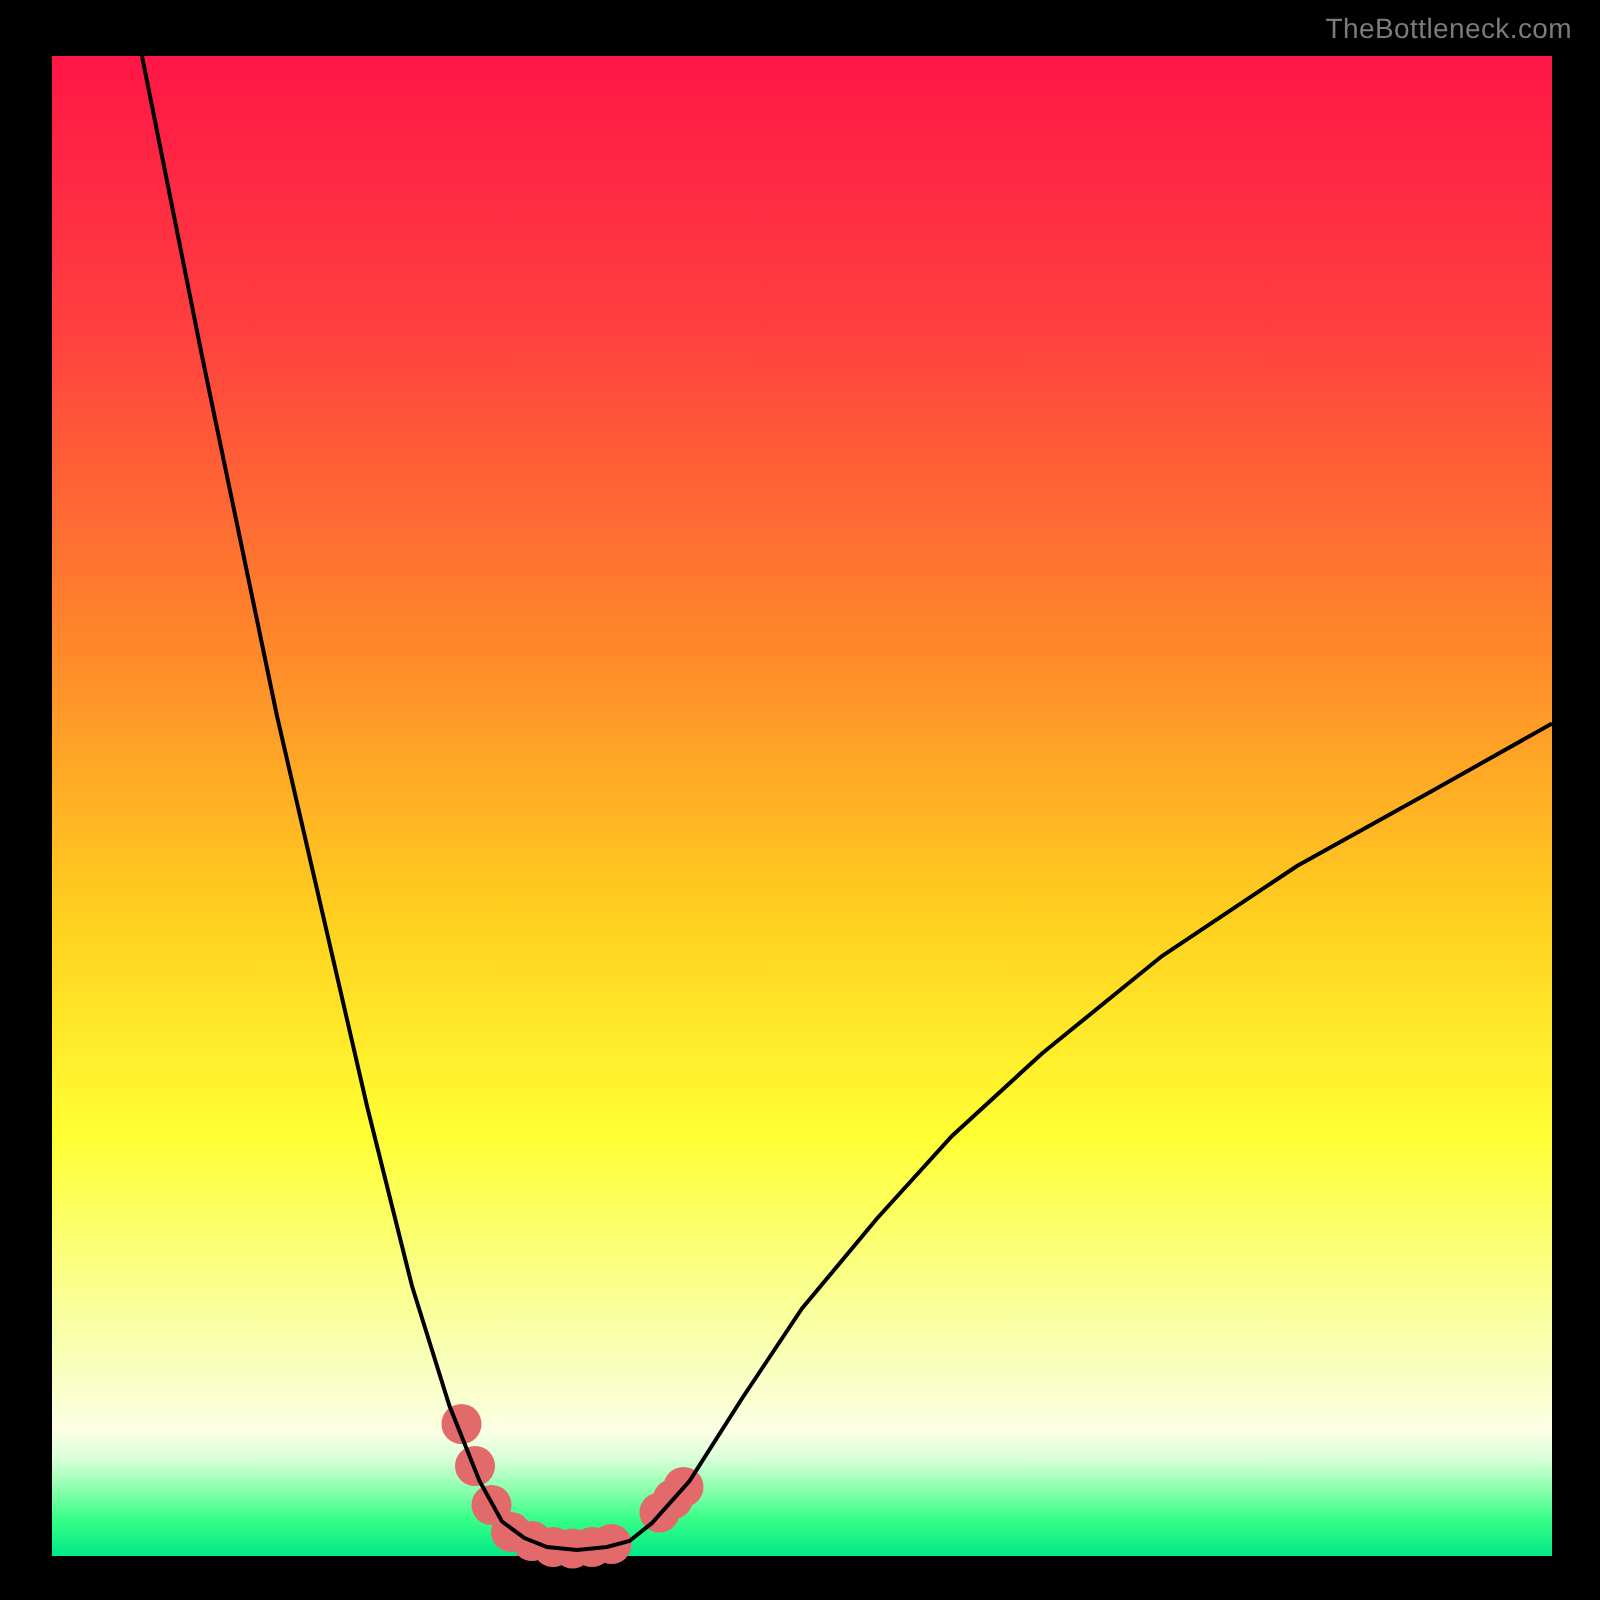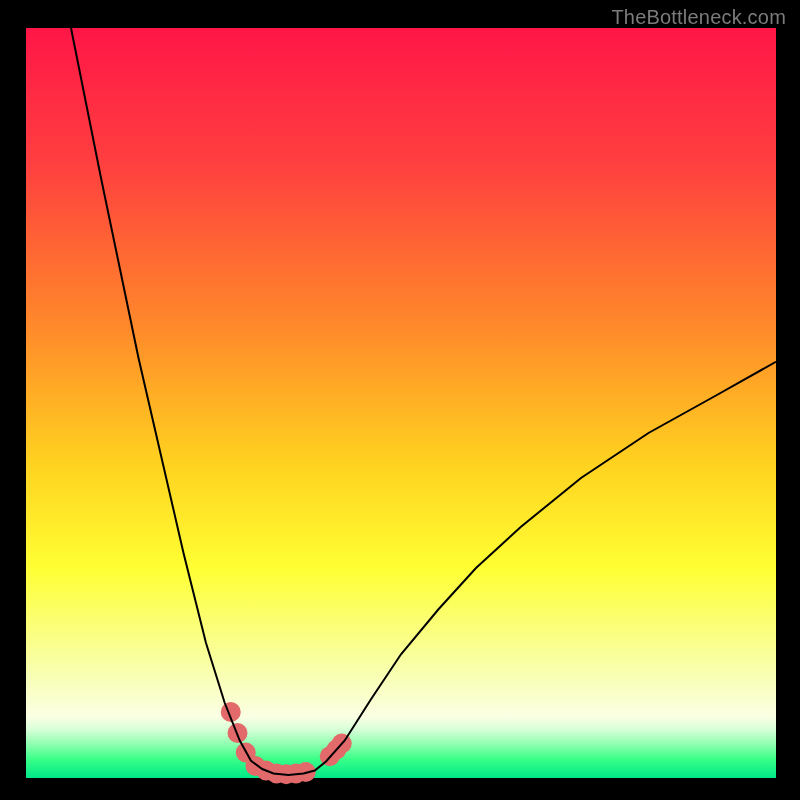--- a/index.html
+++ b/index.html
@@ -10,21 +10,21 @@
     background: #000;
     font-family: Arial, Helvetica, sans-serif;
     position: relative;
     overflow: hidden;
   }
   .watermark {
     position: absolute;
     top: 6px;
     right: 14px;
     color: #7b7b7b;
-    font-size: 20px;
+    font-size: 14px;
     z-index: 10;
     letter-spacing: 0.2px;
     text-align: center;
   }
   svg { display: block; }
 </style>
 </head>
 <body>
 
 <div class="watermark">TheBottleneck.com</div>

